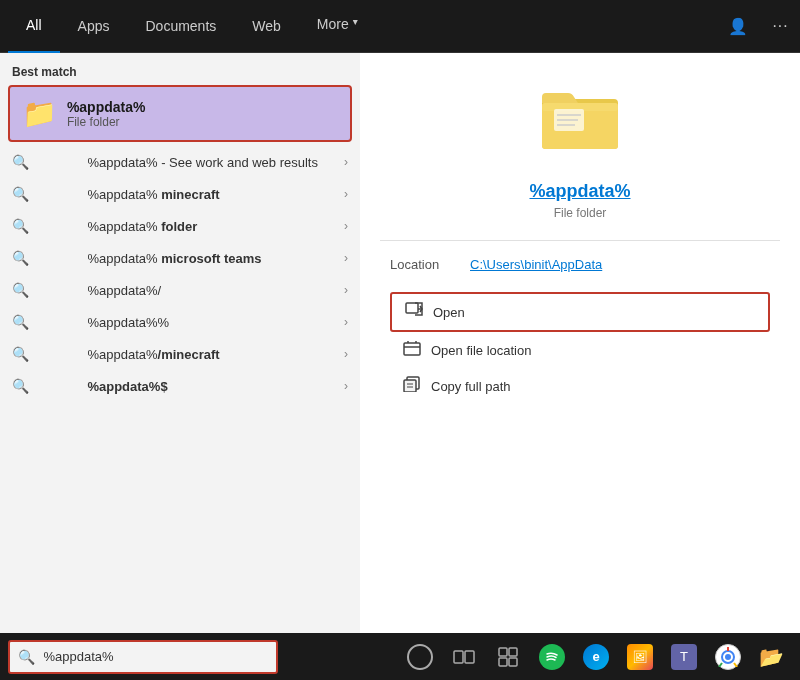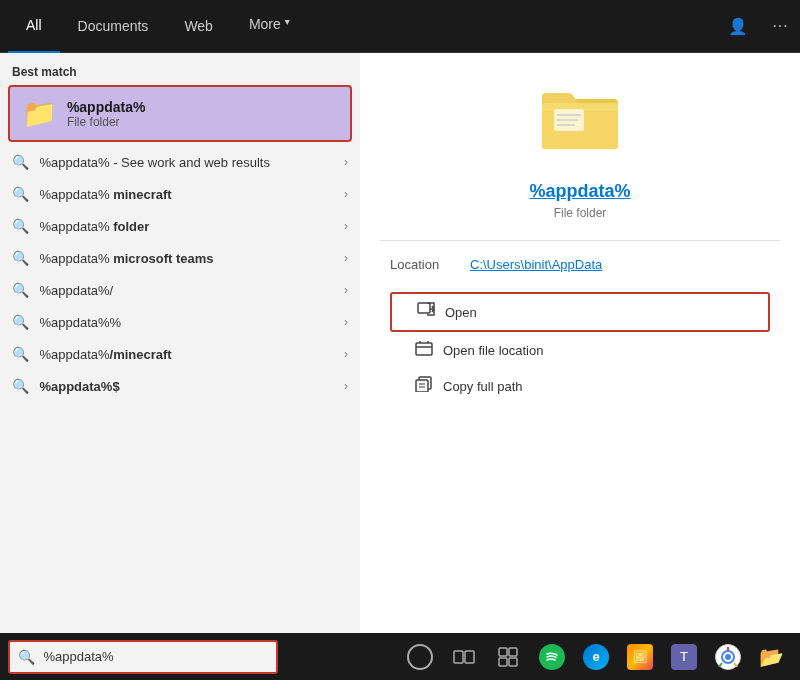--- a/index.html
+++ b/index.html
@@ -121,20 +121,21 @@
     .search-icon {
       color: #555;
       font-size: 14px;
       margin-right: 10px;
       flex-shrink: 0;
     }
     .search-result-text {
       font-size: 13px;
       color: #333;
       flex: 1;
+      margin-left: 48px;
     }
     .search-result-text .bold { font-weight: 700; }
     .search-result-text .normal { font-weight: 400; }
 
     .result-arrow {
       color: #888;
       font-size: 12px;
     }
 
     
@@ -195,21 +196,21 @@
     }
 
     .action-list {
       width: 100%;
       padding: 0 10px;
     }
 
     .action-item {
       display: flex;
       align-items: center;
-      padding: 8px 25px;
+      padding: 8px 13px;
       cursor: pointer;
       border-radius: 3px;
     }
 
     .action-item.open-action {
       border: 2px solid #c0392b;
     }
 
     .action-icon {
       font-size: 16px;
@@ -273,20 +274,23 @@
 
     
     .folder-emoji { font-size: 28px; }
   </style>
 </head>
 <body>
 
 <div class="top-nav">
   <div class="nav-tab active">
     <span>All</span>
+  </div>
+  <div class="nav-tab">
+    <span>Apps</span>
   </div>
   <div class="nav-tab">
     <span>Documents</span>
   </div>
   <div class="nav-tab">
     <span>Web</span>
   </div>
   <div class="nav-tab nav-more">
     <span>More</span>
     <span class="arrow">▾</span>

